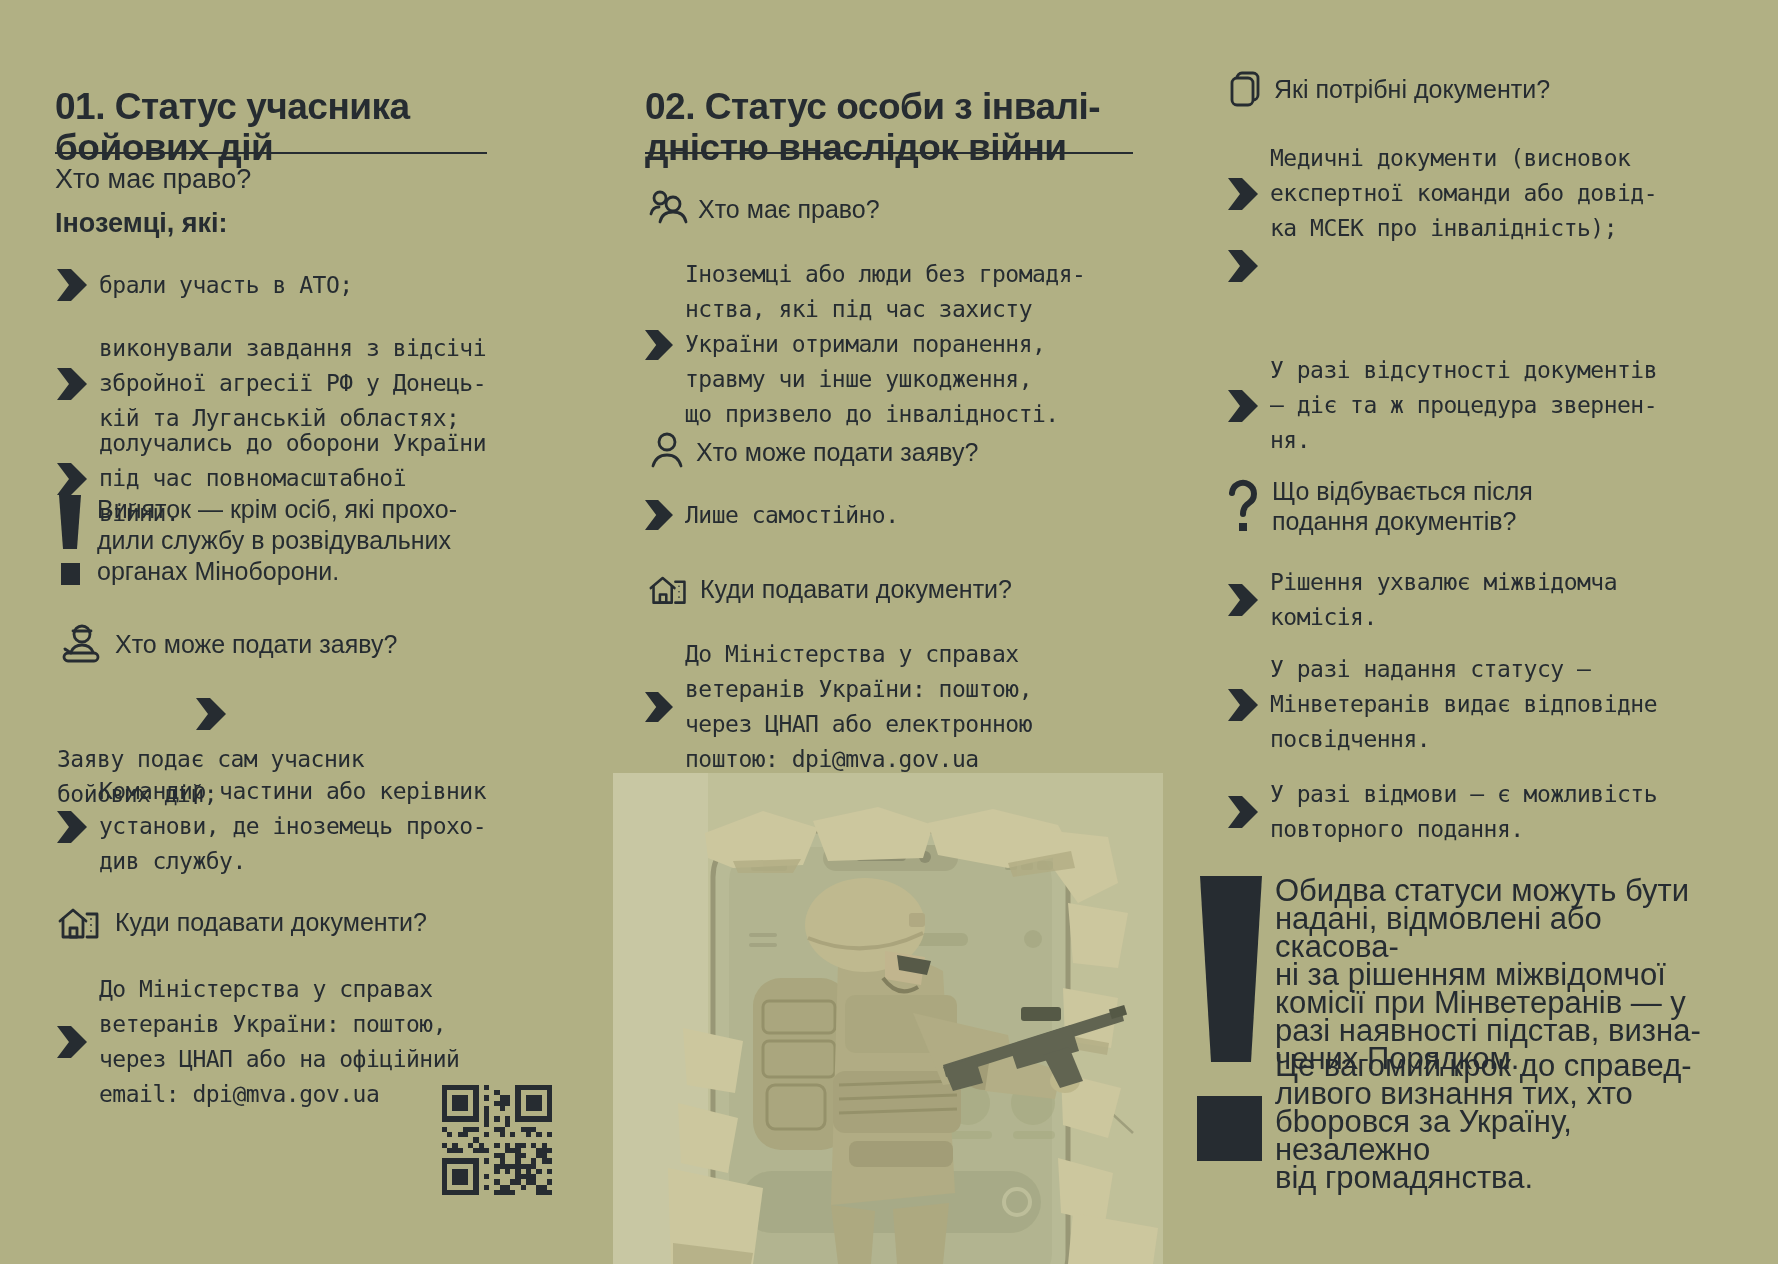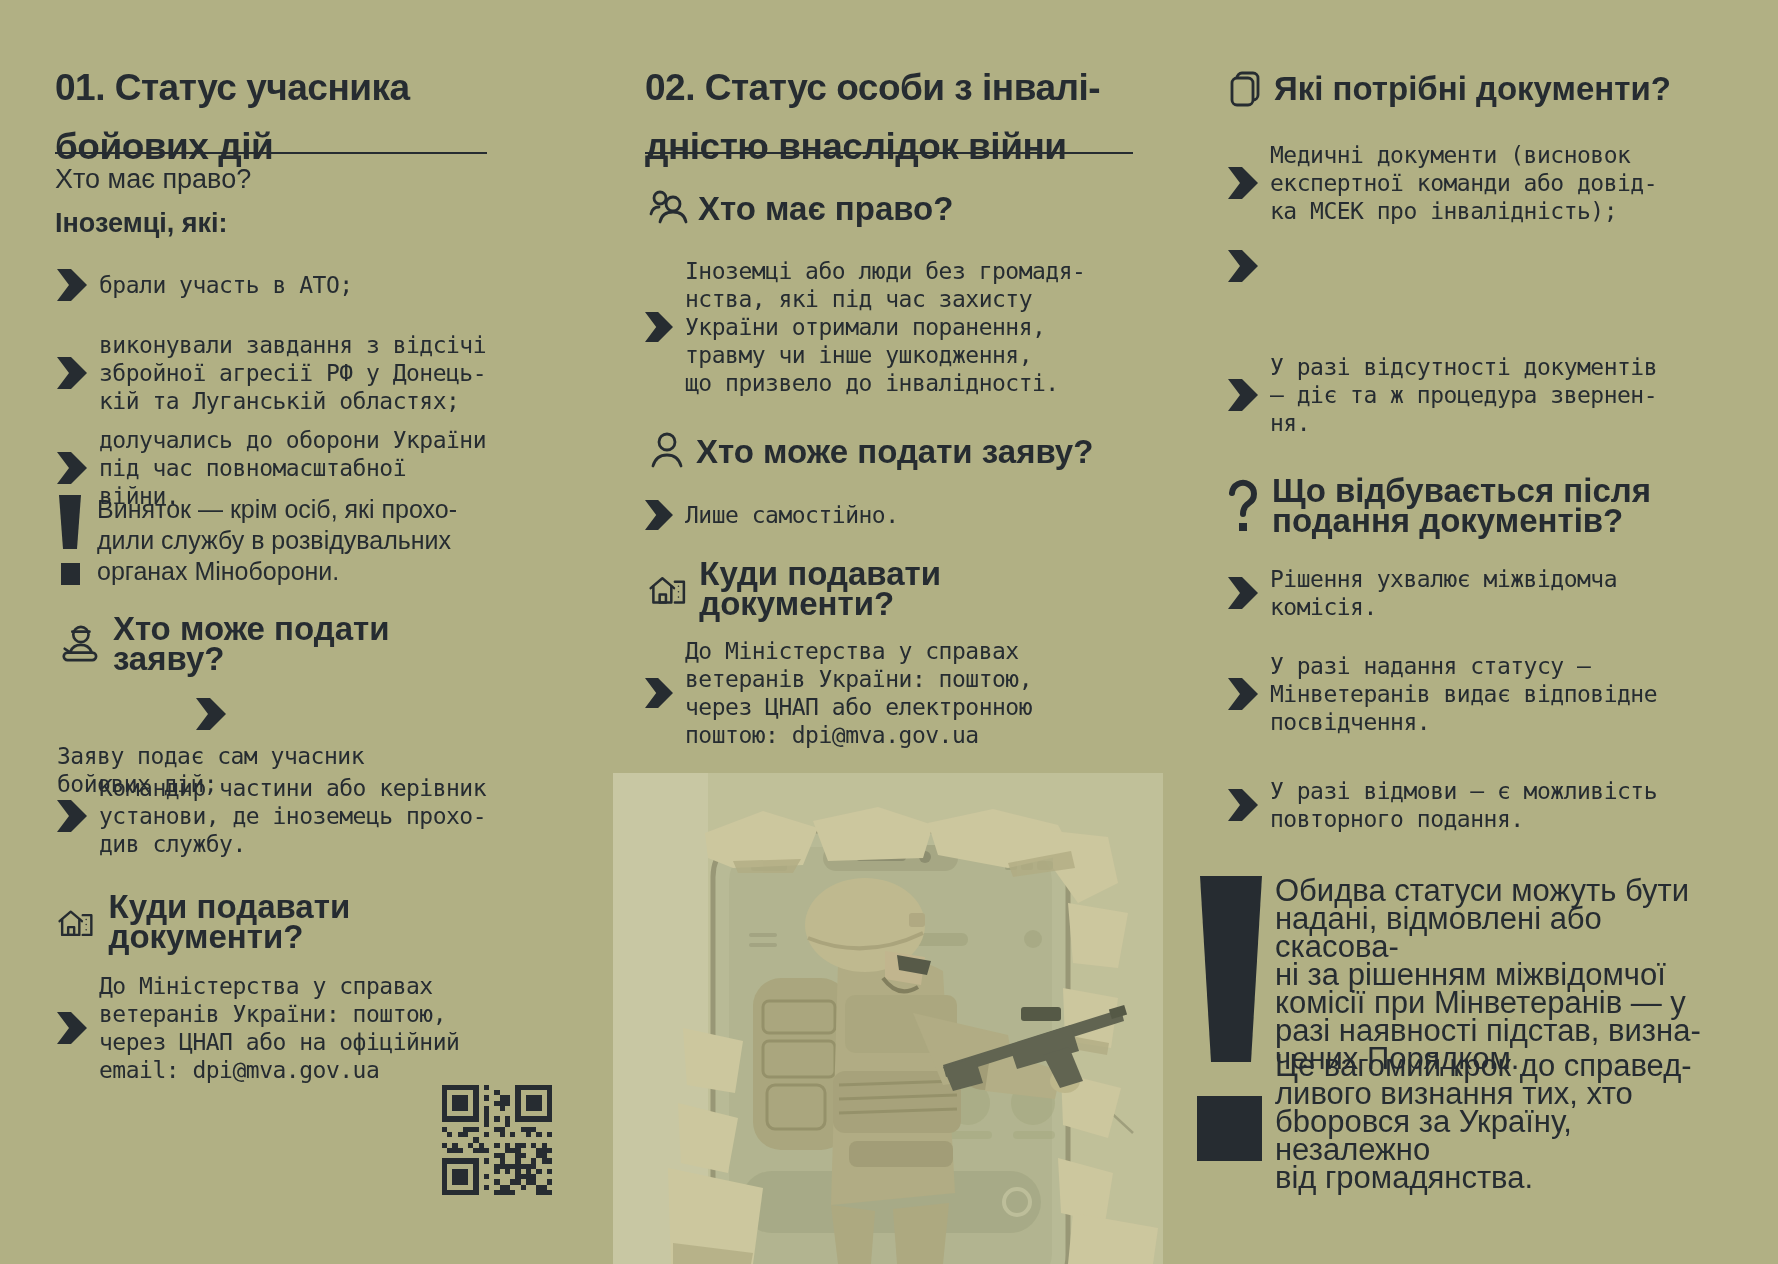--- a/index.html
+++ b/index.html
@@ -8,33 +8,34 @@
     background:#b1b084;
     font-family:"Liberation Sans", sans-serif;
     color:#262c31;
   }
   .col{position:absolute;top:55px;}
   #col1{left:55px;width:436px;}
   #col2{left:645px;width:492px;}
   #col3{left:1228px;width:480px;}
   .abs{position:absolute;left:0;}
   .title{
-    font-size:37px;font-weight:bold;line-height:59px;letter-spacing:-0.5px;
+    font-size:37px;font-weight:bold;line-height:41px;letter-spacing:-0.5px;
     white-space:pre-line;
+    margin-top:28px;
   }
   .rule{border-top:2px solid #262c31;height:0;}
   .q{font-size:27px;}
   .qb{font-size:27px;font-weight:bold;}
   .sec{display:flex;align-items:center;gap:12px;}
-  .sec .t{font-size:33px;font-weight:bold;line-height:30px;white-space:pre-line;}
+  .sec .t{font-size:25px;font-weight:normal;line-height:30px;white-space:pre-line;}
   .b{display:flex;align-items:center;gap:12px;}
   .b .arrow{flex:0 0 auto;}
   .mono{
     font-family:"DejaVu Sans Mono", monospace;
-    font-size:23px;line-height:28px;white-space:pre-line;letter-spacing:-0.5px;
+    font-size:23px;line-height:35px;white-space:pre-line;letter-spacing:-0.5px;
   }
   .note{display:flex;gap:15px;align-items:flex-end;}
   .note .txt{font-size:25px;line-height:31px;white-space:pre-line;padding-top:4px;}
   .bignote{font-size:31px;line-height:28px;white-space:pre-line;}
   svg{display:block;}
 </style>
 </head>
 <body>
 
 <div id="col1" class="col">

